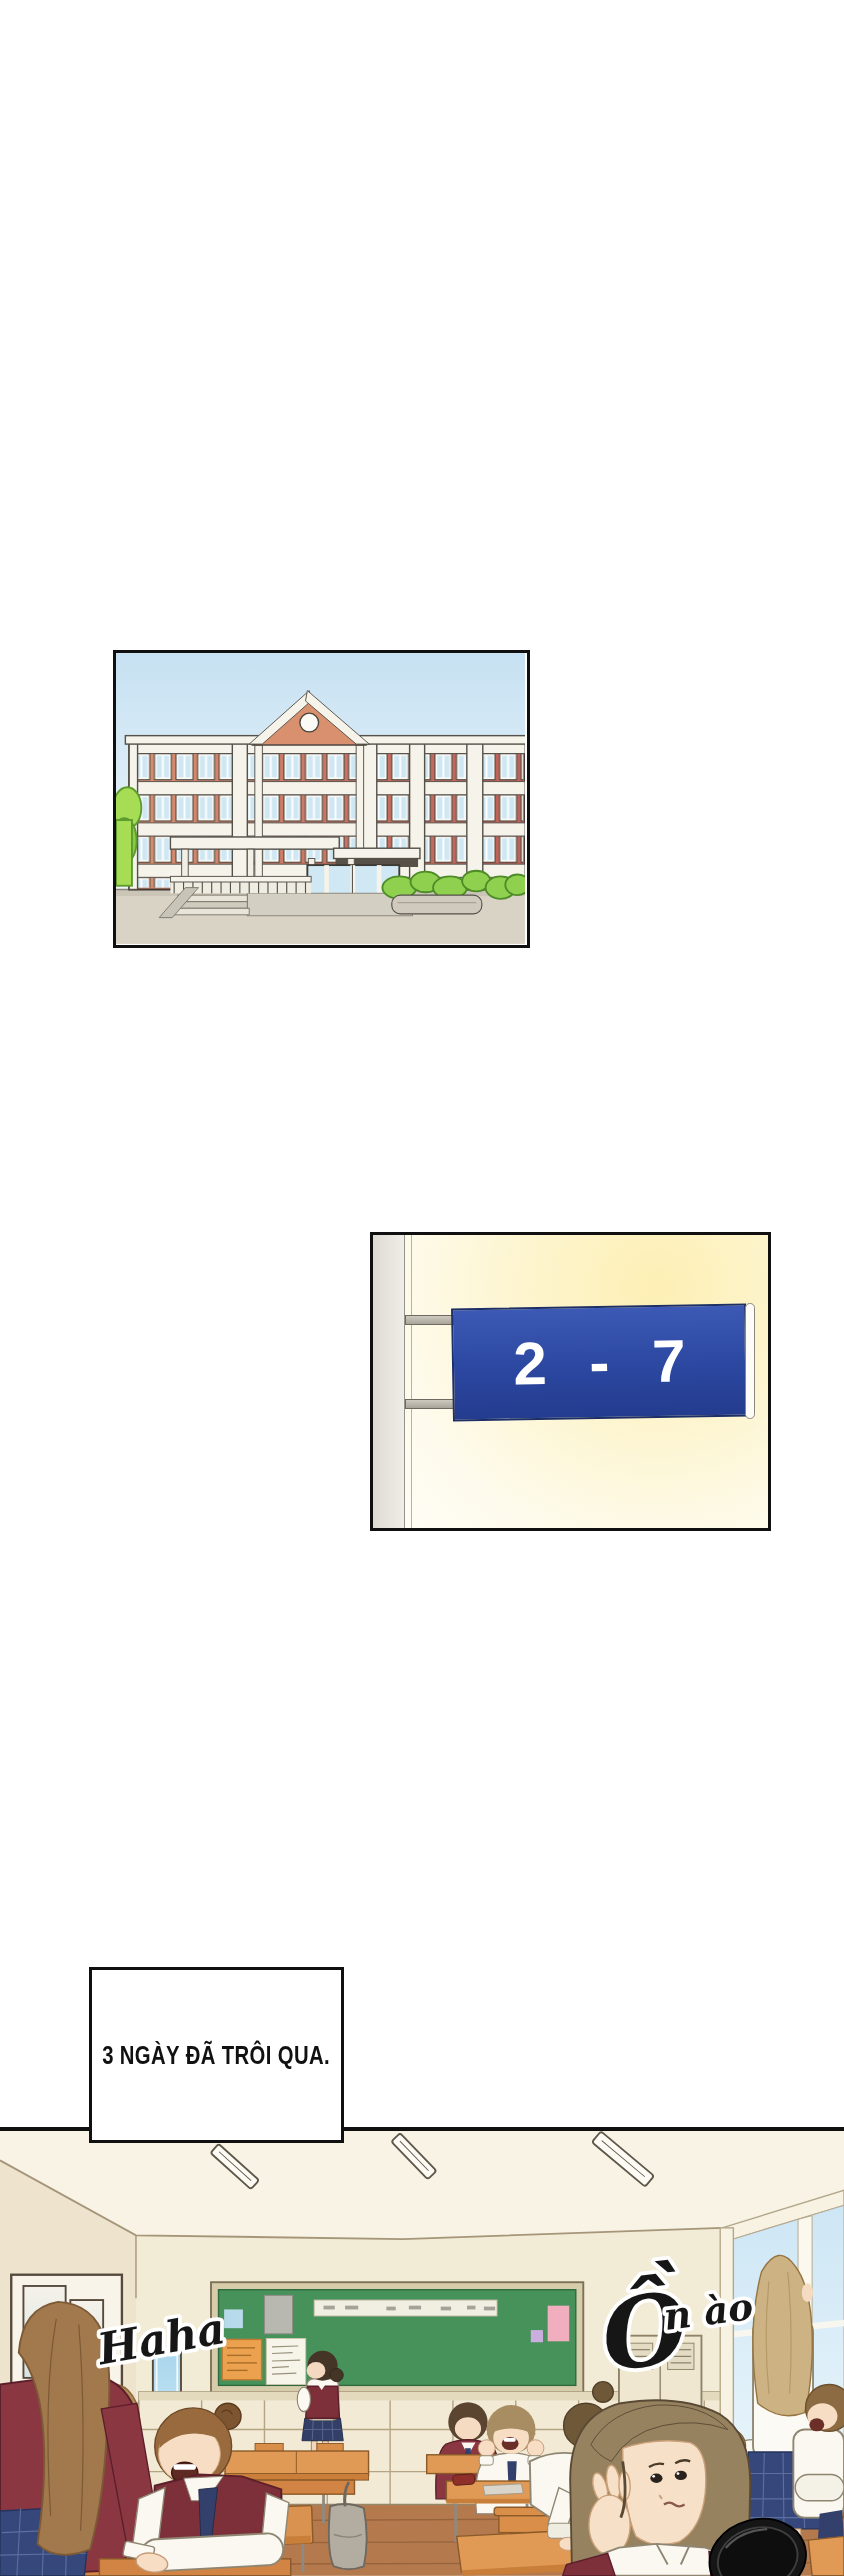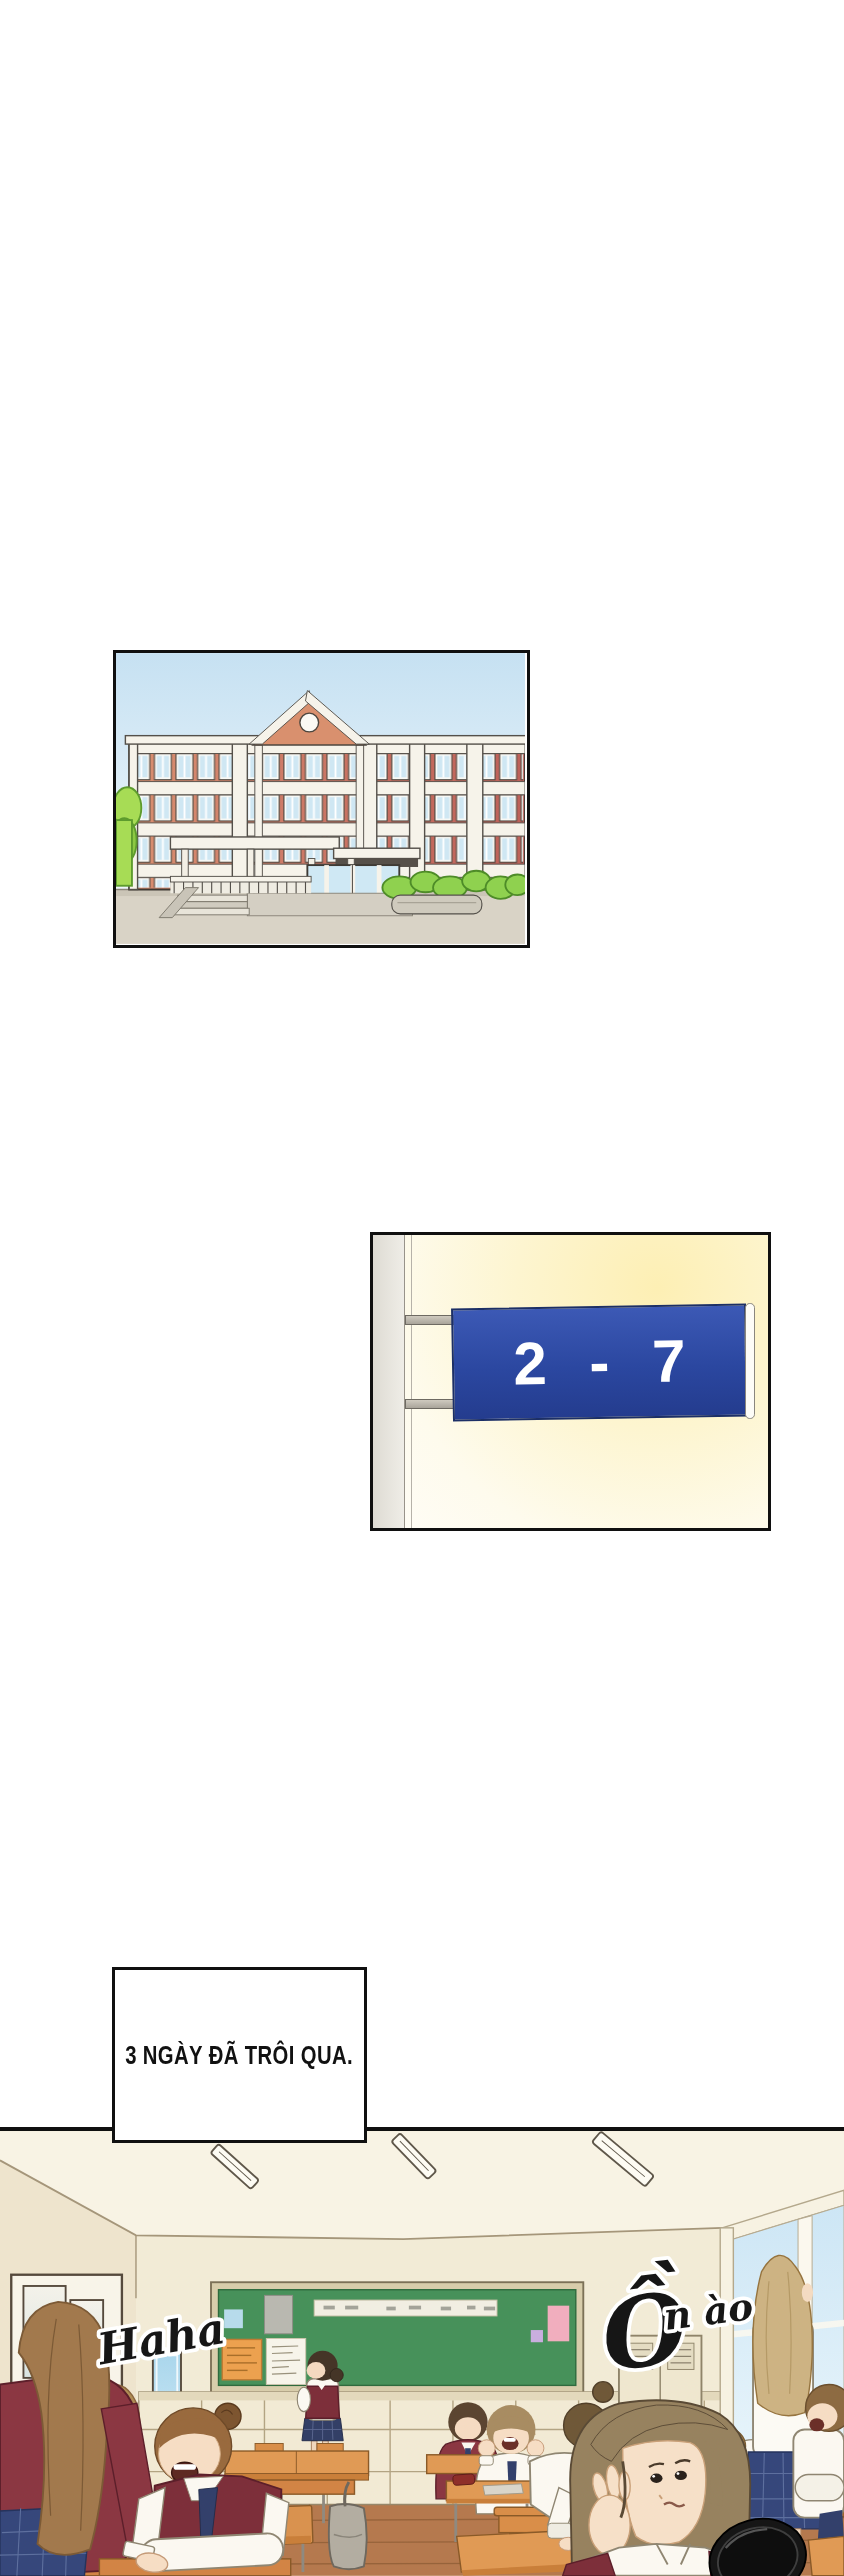--- a/index.html
+++ b/index.html
@@ -41,21 +41,21 @@
   #sign-text {
     color:#ffffff; font-weight:bold; font-size:60px;
     letter-spacing:13px; padding-left:13px; white-space:pre;
   }
   #sign-cap {
     position:absolute; left:372px; top:68px; width:10.3px; height:116px;
     background:#fdfcf7; border:1.9px solid #8a867e; border-radius:4.7px;
   }
 
   #caption-box {
-    position:absolute; left:112px; top:1967px; width:255px; height:176px;
+    position:absolute; left:89px; top:1967px; width:255px; height:176px;
     background:#ffffff; border:3.8px solid #101010; z-index:5;
     display:flex; align-items:center; justify-content:center;
   }
   #caption-text {
     font-weight:bold; font-size:26px; color:#111111; white-space:nowrap;
     transform:scaleX(0.78); letter-spacing:0.5px;
   }
 
   #classroom-panel {
     position:absolute; left:0; top:2127px; width:844px; height:449px;

